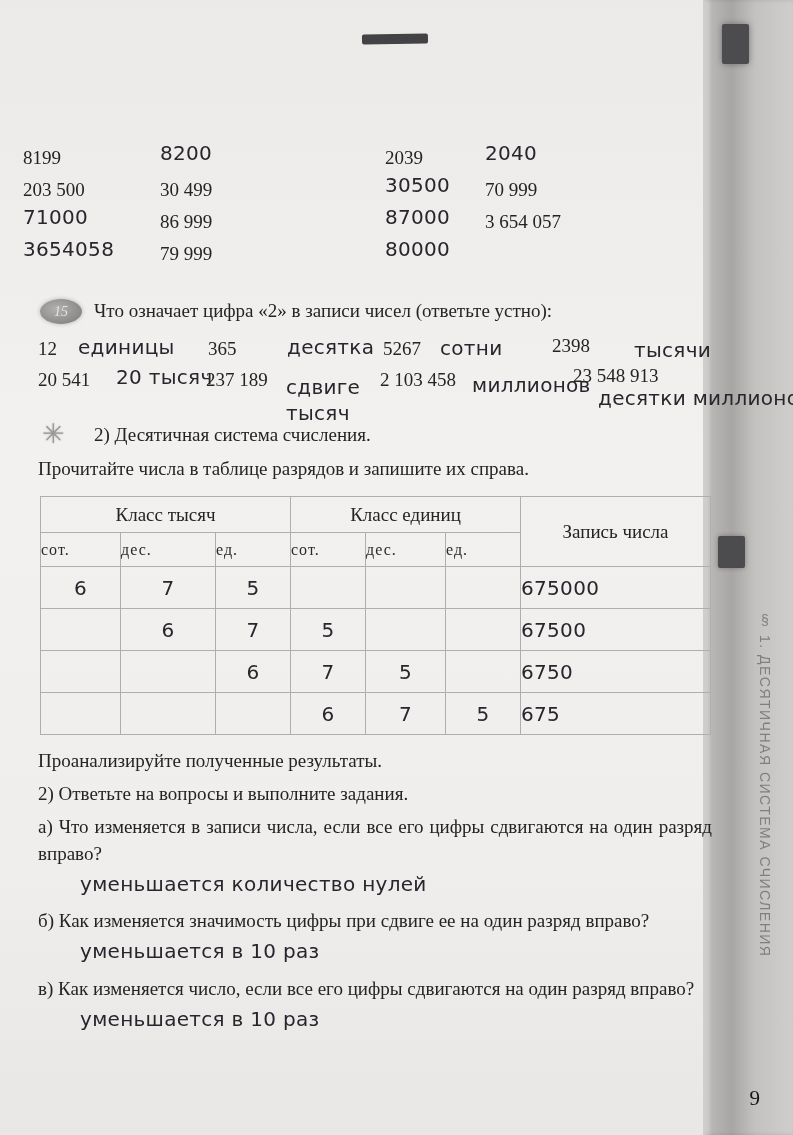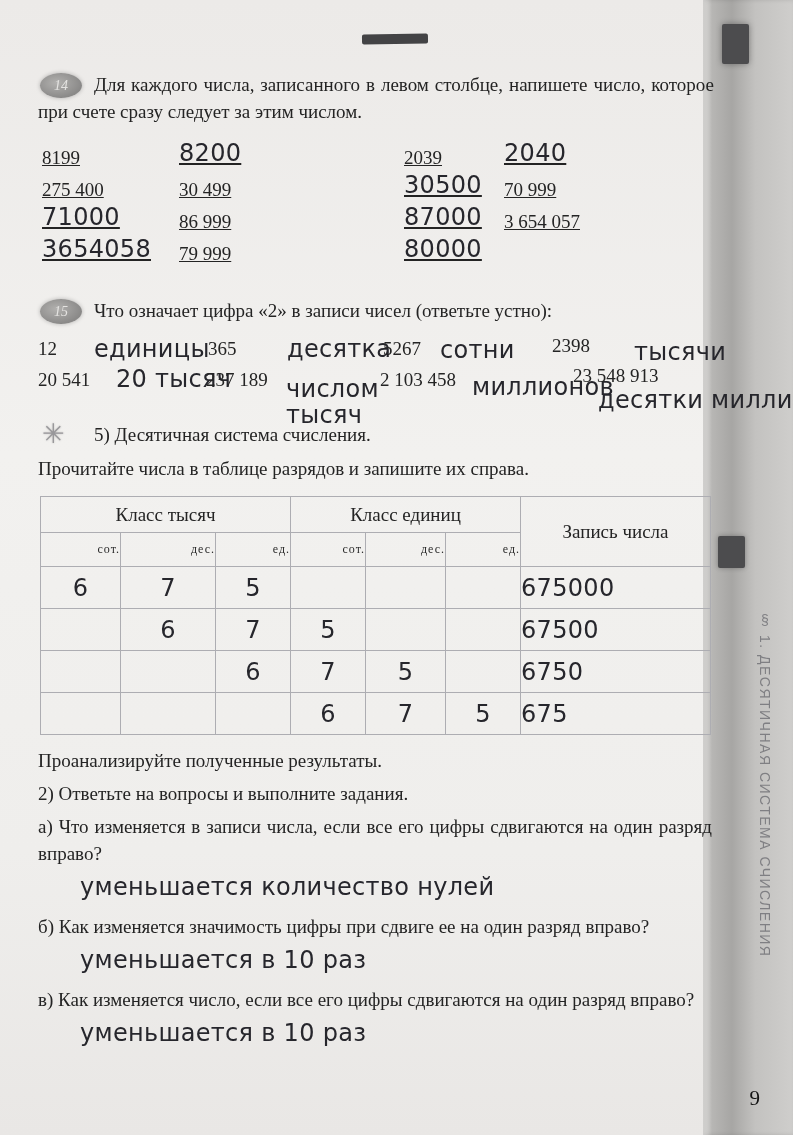--- a/index.html
+++ b/index.html
@@ -31,57 +31,57 @@
   
   .artifact-dash {
     position:absolute; left:362px; top:34px; width:66px; height:10px;
     background:#434345; border-radius:2px; transform:rotate(-1deg); z-index:2;
   }
 
   
   .print { font-size:19px; color:#242424; }
   .justify { text-align:justify; }
   .hw {
-    font-family:"DejaVu Sans", sans-serif; font-size:24px;
+    font-family:"DejaVu Sans", sans-serif; font-size:20px;
     color:#26262c; letter-spacing:.3px;
   }
   .block { position:absolute; z-index:2; }
 
   
   .task-head { position:absolute; left:38px; width:676px; z-index:2; }
   .task-head .task-text { text-indent:56px; line-height:1.42; }
   .badge {
     position:absolute; left:2px; top:1px; width:42px; height:25px;
     background:radial-gradient(ellipse at 40% 40%, #b2b1af, #8a8988 70%, #9c9b99);
     border-radius:50%; display:flex; align-items:center; justify-content:center;
     font-style:italic; font-size:14px; color:#e4e3e1; box-shadow:0 0 4px rgba(0,0,0,.25);
   }
   .starburst {
     position:absolute; left:4px; top:-4px; font-size:27px; color:#98979a;
     text-shadow:0 0 2px #b5b4b2;
   }
 
   
   .t14-grid {
-    position:absolute; left:42px; top:142px; width:700px; z-index:2;
+    position:absolute; left:23px; top:142px; width:700px; z-index:2;
     display:grid; grid-template-columns:137px 225px 100px 1fr;
-    grid-auto-rows:32px; align-items:center;text-decoration:underline;
+    grid-auto-rows:32px; align-items:center;
   }
   .raise { position:relative; top:-5px; }
 
   
   .t15-items { position:absolute; left:0; top:333px; width:653px; height:100px; z-index:3; }
   .t15-items span { position:absolute; white-space:nowrap; }
 
   
   .table-wrap { position:absolute; left:40px; top:496px; z-index:2; }
   .rt { border-collapse:collapse; table-layout:fixed; width:670px; }
   .rt th, .rt td { border:1px solid #adadb2; font-weight:normal; }
   .rt .gh { font-size:19px; height:36px; text-align:center; color:#242424; }
-  .rt .ch { font-size:12px; height:34px; text-align:right; letter-spacing:1px; color:#2a2a2a; }
+  .rt .ch { font-size:16px; height:34px; text-align:left; letter-spacing:1px; color:#2a2a2a; }
   .rt td { height:42px; text-align:center; }
   .rt td.ans { text-align:left; padding-left:0; }
 
   
   .bottom-block { position:absolute; left:38px; top:748px; width:674px; z-index:2; }
   .bottom-block p { line-height:1.42; margin:0 0 6px; }
   .bottom-block .q { margin-bottom:2px; }
   .ans-line { margin:0 0 10px 42px !important; }
 
   
@@ -96,32 +96,28 @@
 <div class="paper">
 
   <div class="artifact-dash"></div>
 
   <div class="edge-strip">
     <div class="edge-tab tab-top"></div>
     <div class="edge-tab tab-mid"></div>
     <div class="sidebar-vertical">§ 1. ДЕСЯТИЧНАЯ СИСТЕМА СЧИСЛЕНИЯ</div>
   </div>
 
-  <div class="task-head" style="top:72px;">
-    <span class="badge">14</span>
-    <p class="print justify task-text">Для каждого числа, записанного в левом столбце, напишете число, которое при счете сразу следует за этим числом.</p>
-  </div>
 
   <div class="t14-grid">
     <span class="print">8199</span>
     <span class="hw raise">8200</span>
     <span class="print">2039</span>
     <span class="hw raise">2040</span>
 
-    <span class="print">275 400</span>
+    <span class="print">203 500</span>
     <span class="print">30 499</span>
     <span class="hw raise">30500</span>
 
     <span class="print">70 999</span>
     <span class="hw raise">71000</span>
     <span class="print">86 999</span>
     <span class="hw raise">87000</span>
 
     <span class="print">3 654 057</span>
     <span class="hw raise">3654058</span>
@@ -129,42 +125,42 @@
     <span class="hw raise">80000</span>
   </div>
 
   <div class="task-head" style="top:298px;">
     <span class="badge">15</span>
     <p class="print task-text">Что означает цифра «2» в записи чисел (ответьте устно):</p>
   </div>
 
   <div class="t15-items">
     <span class="print" style="left:38px;  top:5px;">12</span>
-    <span class="hw" style="left:94px;  top:2px;">единицы</span>
+    <span class="hw" style="left:78px;  top:2px;">единицы</span>
     <span class="print" style="left:208px; top:5px;">365</span>
     <span class="hw" style="left:287px; top:2px;">десятка</span>
     <span class="print" style="left:383px; top:5px;">5267</span>
     <span class="hw" style="left:440px; top:3px;">сотни</span>
     <span class="print" style="left:552px; top:2px;">2398</span>
     <span class="hw" style="left:634px; top:5px;">тысячи</span>
 
     <span class="print" style="left:38px;  top:36px;">20 541</span>
     <span class="hw" style="left:116px; top:32px;">20 тысяч</span>
     <span class="print" style="left:206px; top:36px;">237 189</span>
-    <span class="hw" style="left:286px; top:42px;">числом</span>
+    <span class="hw" style="left:286px; top:42px;">сдвиге</span>
     <span class="hw" style="left:286px; top:68px;">тысяч</span>
     <span class="print" style="left:380px; top:36px;">2 103 458</span>
     <span class="hw" style="left:472px; top:40px;">миллионов</span>
     <span class="print" style="left:573px; top:32px;">23 548 913</span>
     <span class="hw" style="left:598px; top:53px;">десятки миллионов</span>
   </div>
 
   <div class="task-head" style="top:422px;">
     <span class="starburst">✳</span>
-    <p class="print task-text">5) Десятичная система счисления.</p>
+    <p class="print task-text">2) Десятичная система счисления.</p>
   </div>
 
   <p class="block print" style="left:38px; top:458px;">Прочитайте числа в таблице разрядов и запишите их справа.</p>
 
   <div class="table-wrap">
     <table class="rt">
       <colgroup>
         <col style="width:80px">
           <col style="width:95px">
           <col style="width:75px">

